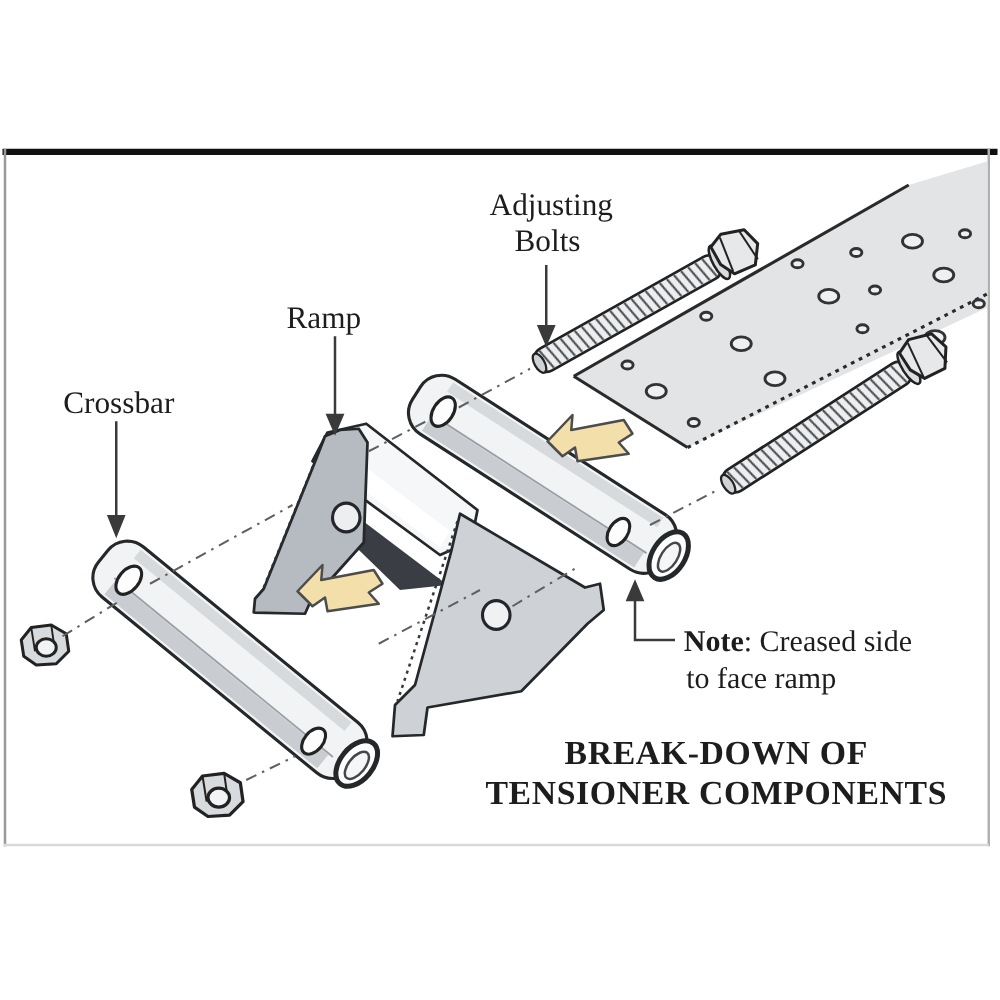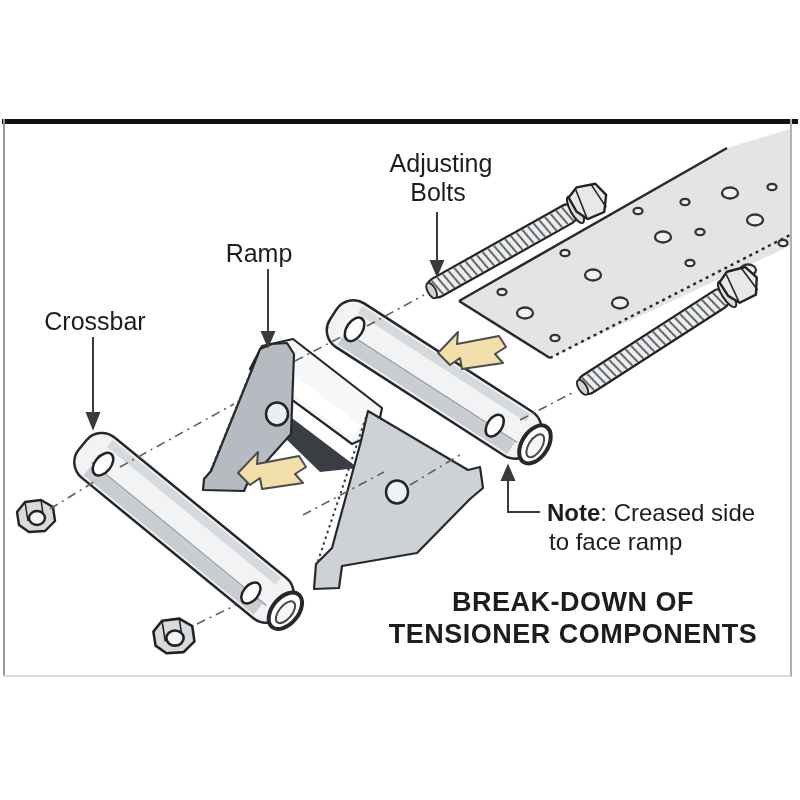--- a/index.html
+++ b/index.html
@@ -1,17 +1,17 @@
 <!DOCTYPE html>
 <html><head>
 <meta charset="utf-8">
 <style>
   html,body{margin:0;padding:0;background:#ffffff;}
   .stage{position:relative;width:800px;height:800px;background:#fff;overflow:hidden;
-         font-family:Liberation Sans, sans-serif;}
+         font-family:Liberation Serif, serif;}
   svg{position:absolute;left:0;top:0;}
   text{fill:#1d1d1d;}
   .lbl{font-size:25px;font-weight:400;letter-spacing:0px;}
   .note{font-size:24px;}
   .noteb{font-weight:bold;}
   .title{font-size:27px;font-weight:bold;letter-spacing:0.5px;}
 </style>
 </head>
 <body>
 

